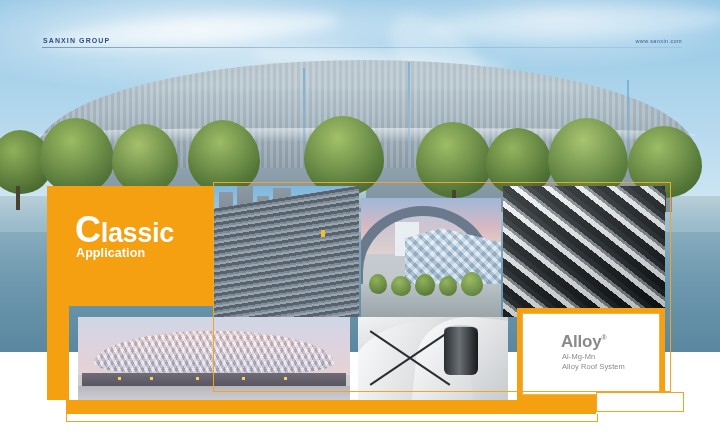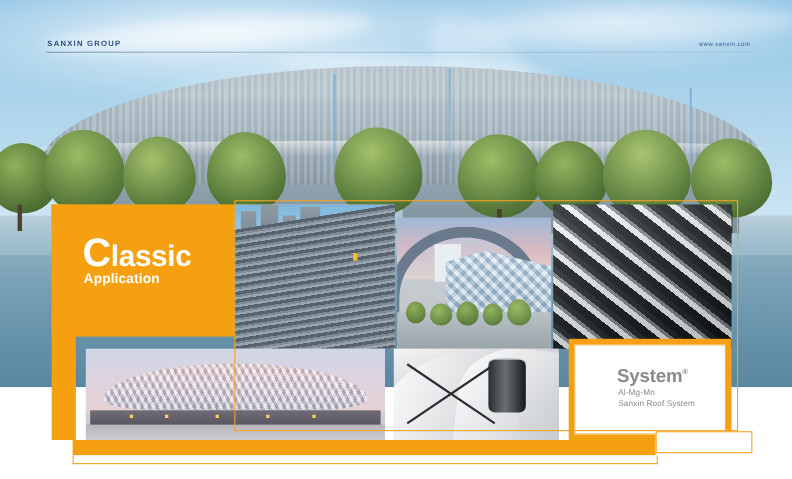--- a/index.html
+++ b/index.html
@@ -282,23 +282,23 @@
         <div class="pan pa"></div>
         <div class="pan pb"></div>
         <div class="seamx sx1"></div>
         <div class="seamx sx2"></div>
         <div class="drum-top"></div>
         <div class="drum"></div>
       </div>
 
       <div class="tile tF">
         <div class="inner"></div>
-        <div class="sanxin"><span>System</span><span class="reg">®</span></div>
+        <div class="sanxin"><span>Alloy</span><span class="reg">®</span></div>
         <div class="alloy1">Al-Mg-Mn</div>
-        <div class="alloy2">Sanxin Roof System</div>
+        <div class="alloy2">Alloy Roof System</div>
       </div>
 
       <div class="thin-out"></div>
     </div>
   </div>
 
   <div class="step1"></div>
   <div class="step1b"></div>
   <div class="step2"></div>
 

